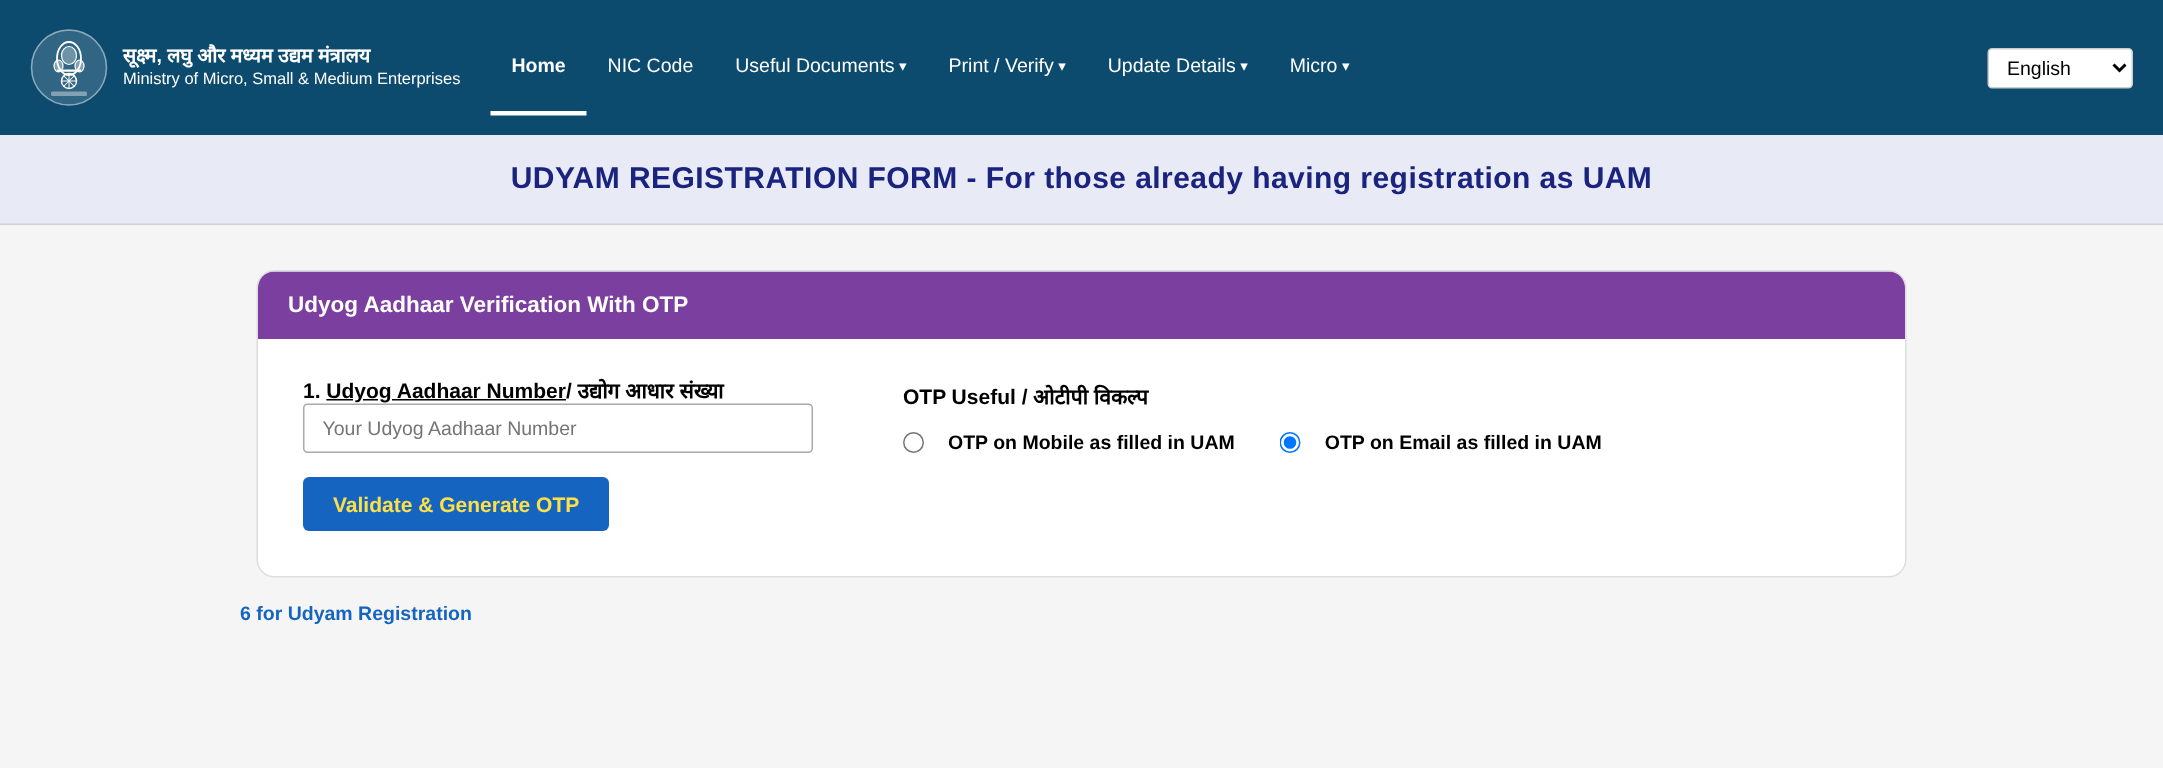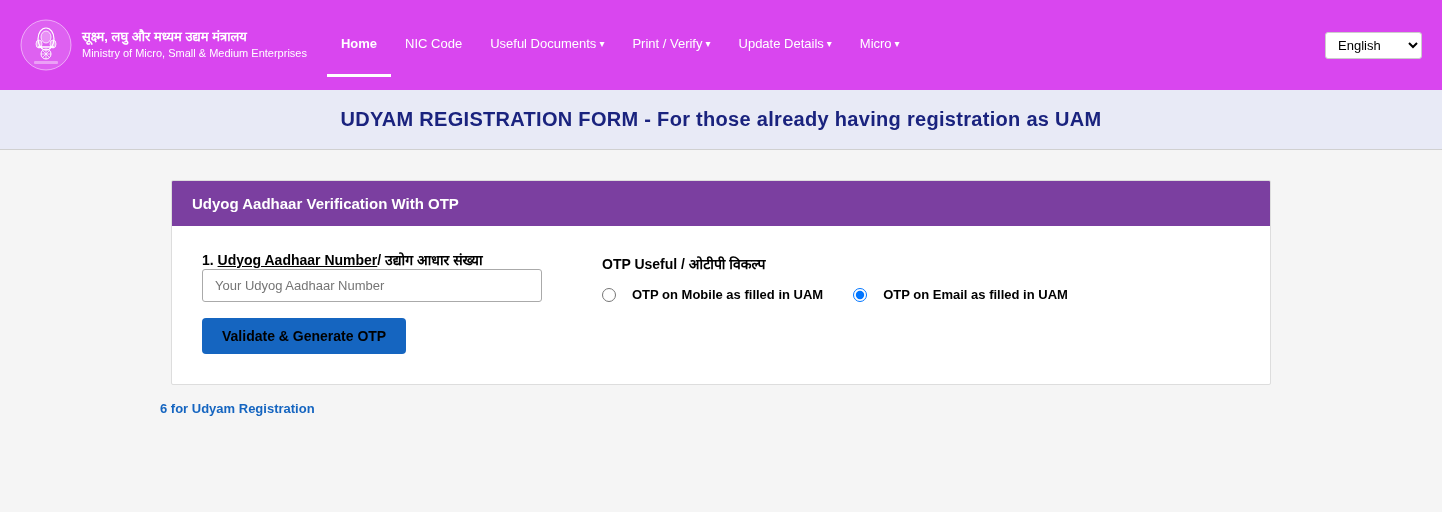--- a/index.html
+++ b/index.html
@@ -1,20 +1,20 @@
 <!DOCTYPE html>
 <html><head>
   <meta charset="utf-8">
   <style>
     * { box-sizing: border-box; margin: 0; padding: 0; }
     body { font-family: Arial, sans-serif; background: #f5f5f5; min-height: 512px; }
 
     
     .navbar {
-      background-color: #d946ef;
+      background-color: #0c4a6e;
       display: flex;
       align-items: center;
       padding: 0 20px;
       height: 90px;
       gap: 20px;
     }
     .navbar-brand {
       display: flex;
       align-items: center;
       gap: 10px;
@@ -83,21 +83,21 @@
 
     
     .main-content {
       padding: 30px 80px 20px 80px;
     }
 
     
     .card {
       background: #fff;
       border: 1px solid #ddd;
-      border-radius: 2px;
+      border-radius: 12px;
       overflow: hidden;
       max-width: 1100px;
       margin: 0 auto;
     }
     .card-header {
       background: #7b3fa0;
       color: #fff;
       padding: 14px 20px;
       font-size: 15px;
       font-weight: bold;
@@ -126,21 +126,21 @@
       border: 1px solid #aaa;
       border-radius: 3px;
       padding: 8px 12px;
       font-size: 13px;
       color: #666;
       margin-bottom: 16px;
       outline: none;
     }
     .btn-validate {
       background: #1565c0;
-      color: #000000;
+      color: #fde047;
       border: none;
       padding: 10px 20px;
       border-radius: 4px;
       font-size: 14px;
       font-weight: bold;
       cursor: pointer;
     }
 
     
     .right-col {

